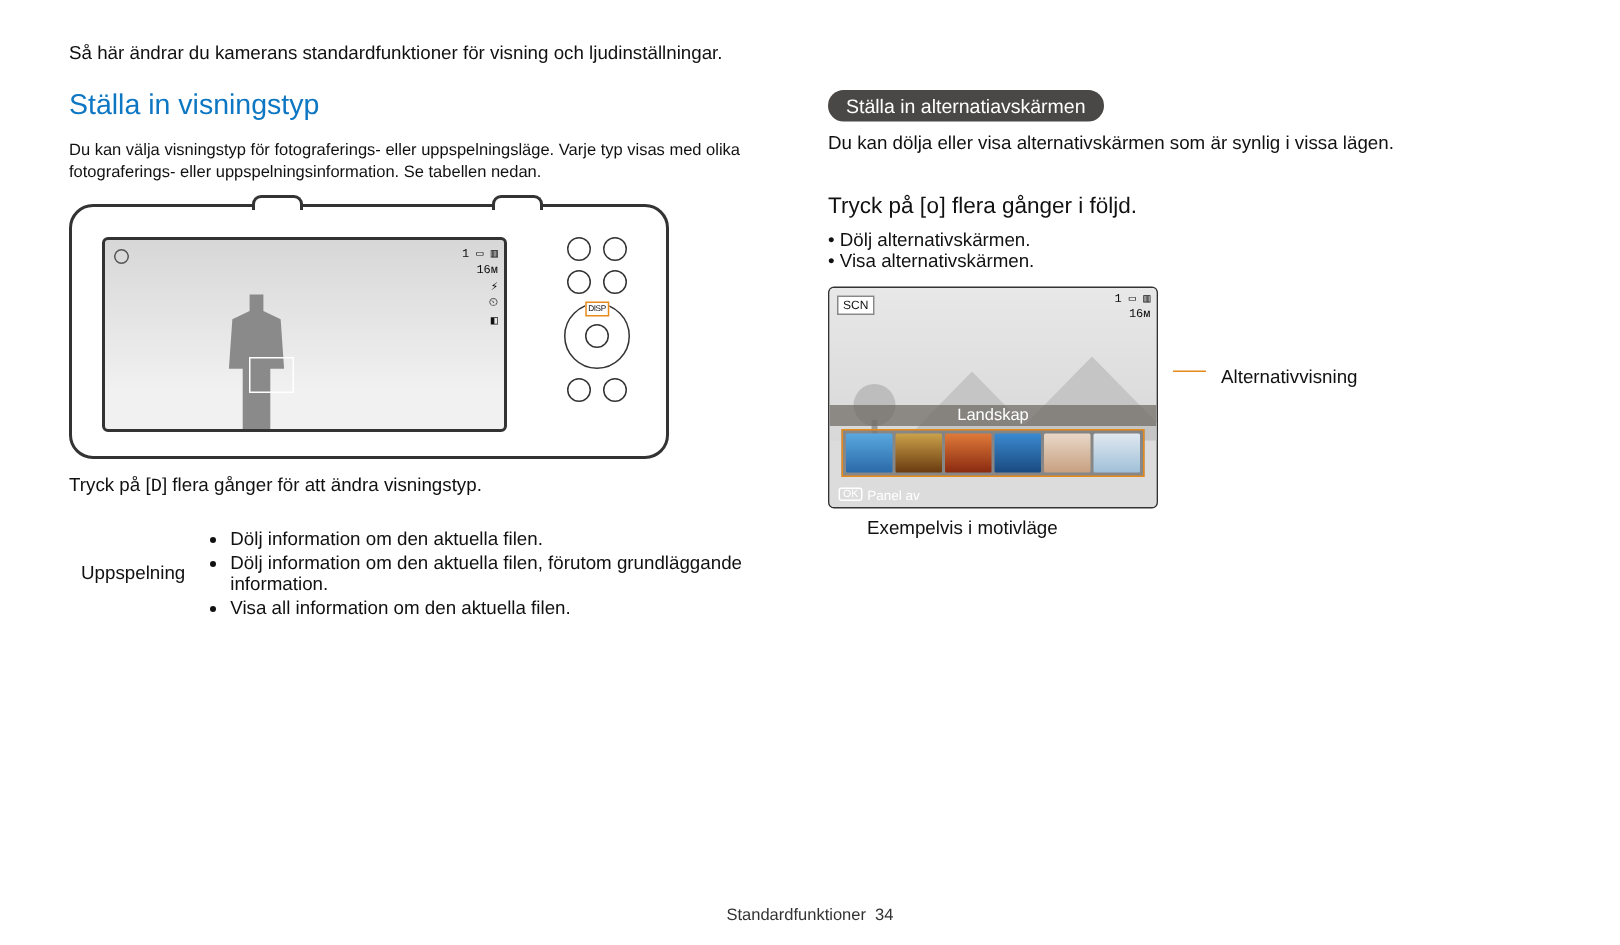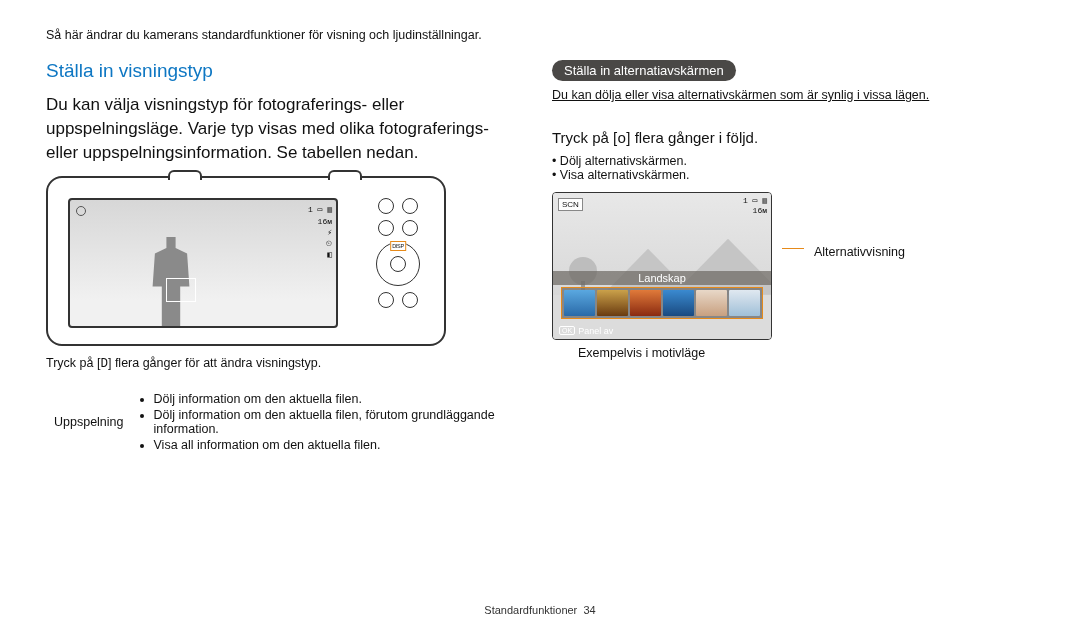--- a/index.html
+++ b/index.html
@@ -40,21 +40,21 @@
   }
   .col-left { width: 460px; }
   .col-right { width: 430px; }
   .section-title {
     color: var(--blue);
     font-size: 19px;
     font-weight: 400;
     margin: 0 0 6px 0;
   }
   .section-desc {
-    font-size: 17px;
+    font-size: 11px;
     margin: 11px 0 12px 0;
     line-height: 1.4;
   }
   
   .camera-front {
     width: 400px;
     height: 170px;
     border: 2px solid var(--border);
     border-radius: 16px;
     position: relative;
@@ -147,21 +147,21 @@
   .vtab ul { margin:0; padding-left: 14px; }
   .vtab li { padding: 1px 0; }
   
   .pill {
     display:inline-block;
     background:#4a4846; color:#fff;
     font-size: 13px; padding: 3px 12px;
     border-radius: 12px;
     margin-bottom: 6px;
   }
-  .right-text { font-size: 12.5px; margin: 0 0 10px 0; line-height:1.4;text-decoration:underline; }
+  .right-text { font-size: 12.5px; margin: 0 0 10px 0; line-height:1.4; }
   .instruction { font-size: 15px; margin: 24px 0 6px 0; }
   .bracket { font-family: "Courier New", monospace; }
   .bullets { font-size: 12.5px; margin: 0 0 10px 0; padding:0; list-style:none; }
   .bullets li::before { content: "• "; }
   
   .example-wrap { display:flex; align-items:center; gap:10px; }
   .example {
     width: 220px; height: 148px;
     border: 1.6px solid #333; border-radius:4px;
     position: relative; overflow:hidden;

